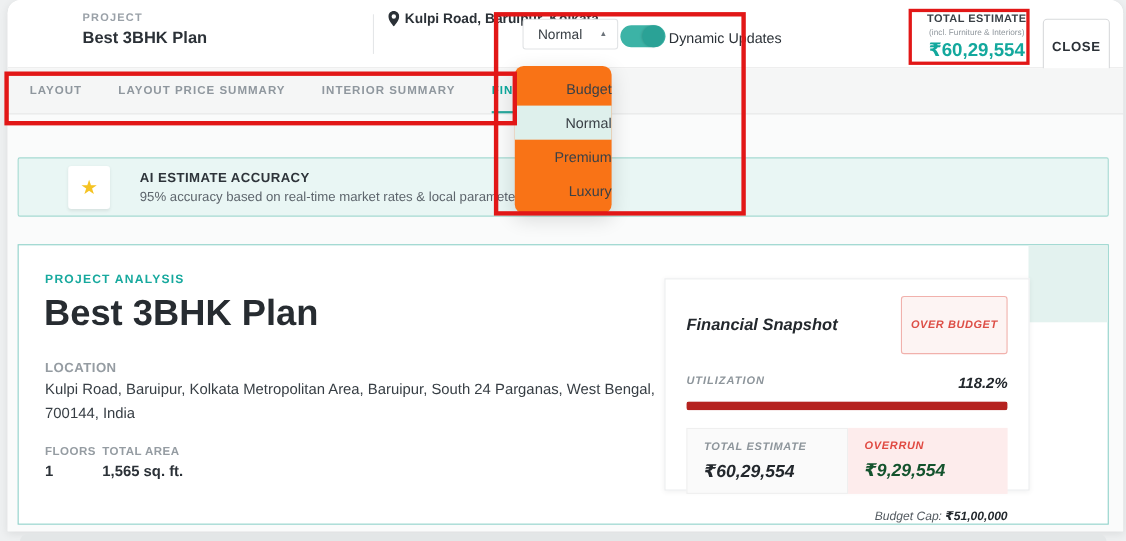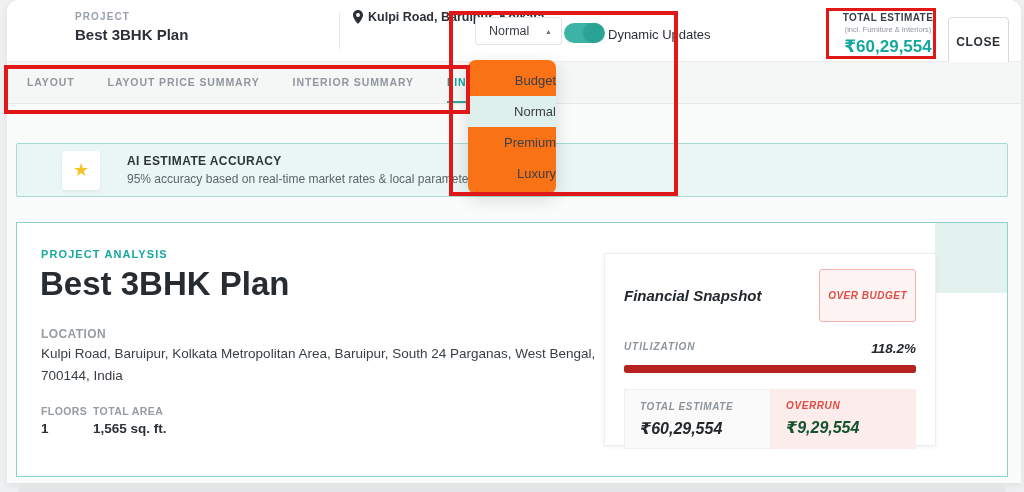--- a/index.html
+++ b/index.html
@@ -179,20 +179,24 @@
       <div class="fin-grid">
         <div class="fin-cell cell-estimate">
           <div class="cell-label">TOTAL ESTIMATE</div>
           <div class="cell-value">₹60,29,554</div>
         </div>
         <div class="fin-cell cell-overrun">
           <div class="cell-label red">OVERRUN</div>
           <div class="cell-value red">₹9,29,554</div>
         </div>
       </div>
+      <div class="budget-cap">
+        <span>Budget Cap:</span>
+        <b>₹51,00,000</b>
+      </div>
     </div>
   </div>
 
   <div class="menu">
     <div class="menu-item">Budget</div>
     <div class="menu-item selected">Normal</div>
     <div class="menu-item">Premium</div>
     <div class="menu-item">Luxury</div>
   </div>
 

